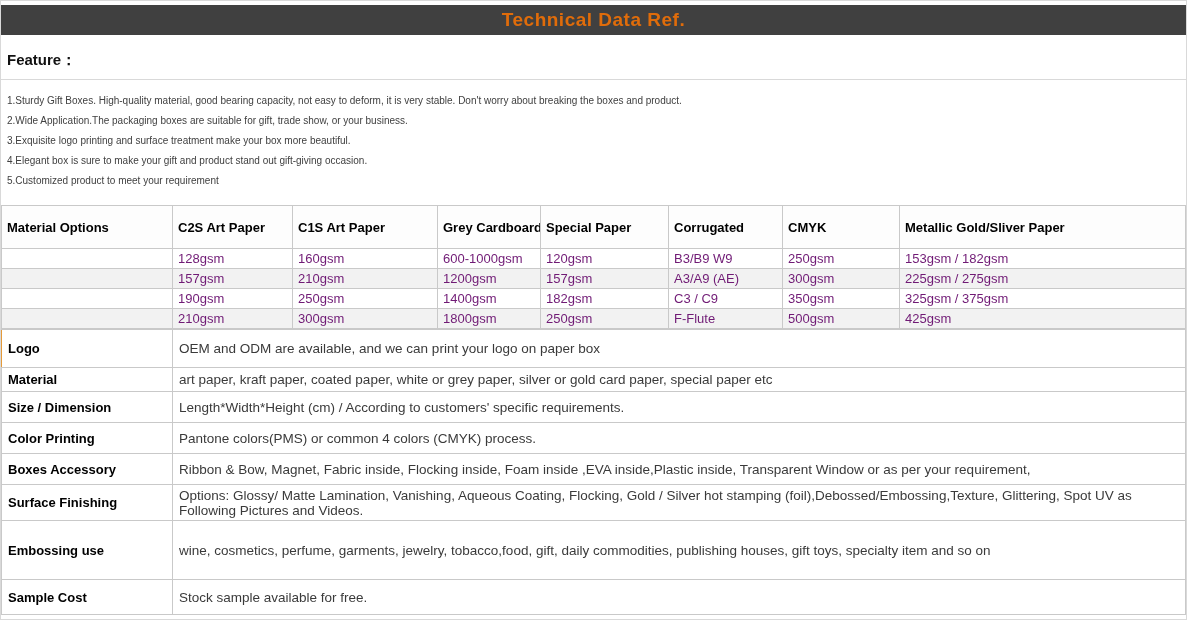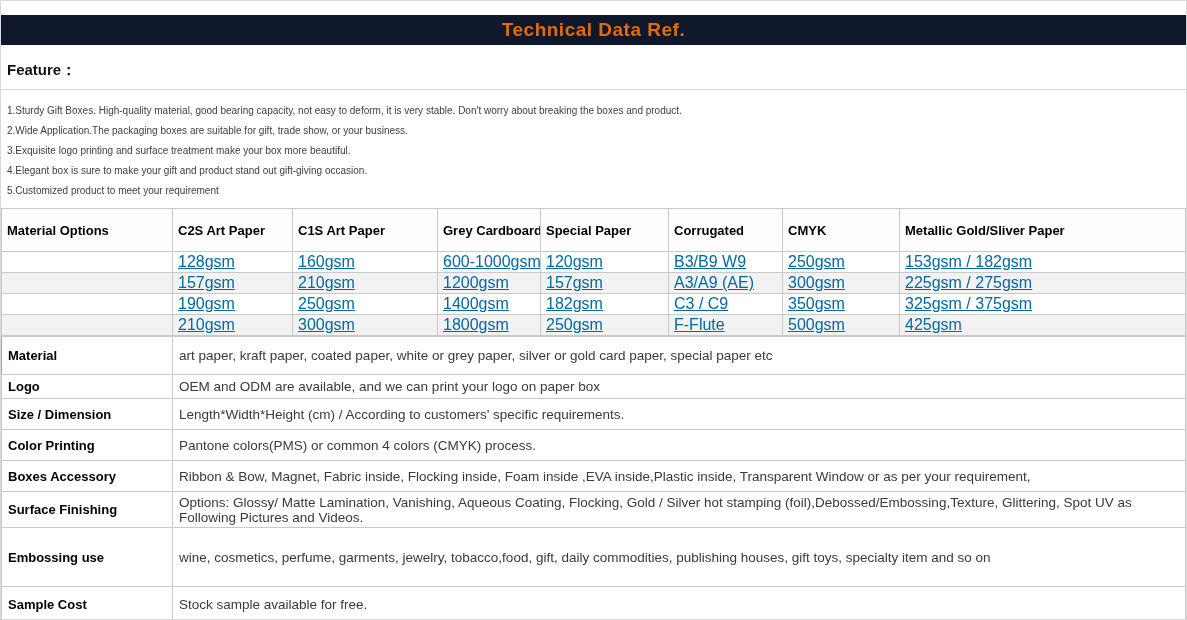--- a/index.html
+++ b/index.html
@@ -2,42 +2,42 @@
 <html><head>
 <meta charset="utf-8">
 <style>
   html,body { margin:0; padding:0; background:#ffffff; font-family:"Liberation Sans", sans-serif; }
   .page {
     width:1187px; height:620px; box-sizing:border-box;
     border:1px solid #d9d9d9; background:#fff; overflow:hidden;
   }
   
   .title-bar {
-    margin-top:14px; height:30px; background:#0f172a;
+    margin-top:4px; height:30px; background:#404040;
     display:flex; align-items:center; justify-content:center;
   }
   .title-bar span { font-size:19px; font-weight:bold; color:#e06c0a; letter-spacing:0.5px; }
   
   .feature-heading {
     font-size:15px; font-weight:bold; color:#111;
     padding:16px 6px 9px 6px; border-bottom:1px solid #d9d9d9;
   }
   .feature-list { padding:11px 6px 6px 6px; }
   .feature-item { font-size:10px; color:#404040; line-height:20px; white-space:nowrap; }
   
   table { border-collapse:collapse; width:100%; table-layout:fixed; }
-  .materials-table { margin-top:1px; }
+  .materials-table { margin-top:8px; }
   .materials-table th, .materials-table td {
     border:1px solid #c9c9c9; padding:1px 5px; overflow:hidden; white-space:nowrap;
   }
   .materials-table th {
     font-size:13px; font-weight:bold; color:#000; text-align:left;
     height:40px; vertical-align:middle; background:#fdfdfd;
   }
-  .materials-table td { font-size:16px; color:#0369a1; height:17px;text-decoration:underline; }
+  .materials-table td { font-size:13px; color:#701a75; height:17px; }
   .materials-table tbody tr:nth-child(even) td { background:#f2f2f2; }
   .materials-table col:nth-child(1){width:171px;}
   .materials-table col:nth-child(2){width:120px;}
   .materials-table col:nth-child(3){width:145px;}
   .materials-table col:nth-child(4){width:103px;}
   .materials-table col:nth-child(5){width:128px;}
   .materials-table col:nth-child(6){width:114px;}
   .materials-table col:nth-child(7){width:117px;}
   
   .spec-table td { border:1px solid #c9c9c9; padding:2px 6px; vertical-align:middle; }
@@ -141,26 +141,26 @@
       </tbody>
   </table>
 
   <table class="spec-table">
     <colgroup>
       <col>
         <col>
     </colgroup>
     <tbody>
         <tr>
+          <td class="spec-label">Logo</td>
+          <td class="spec-value">OEM and ODM are available, and we can print your logo on paper box</td>
+        </tr>
+        <tr>
           <td class="spec-label">Material</td>
           <td class="spec-value">art paper, kraft paper, coated paper, white or grey paper, silver or gold card paper, special paper etc</td>
-        </tr>
-        <tr>
-          <td class="spec-label">Logo</td>
-          <td class="spec-value">OEM and ODM are available, and we can print your logo on paper box</td>
         </tr>
         <tr>
           <td class="spec-label">Size / Dimension</td>
           <td class="spec-value">Length*Width*Height (cm) / According to customers' specific requirements.</td>
         </tr>
         <tr>
           <td class="spec-label">Color Printing</td>
           <td class="spec-value">Pantone colors(PMS) or common 4 colors (CMYK) process.</td>
         </tr>
         <tr>

